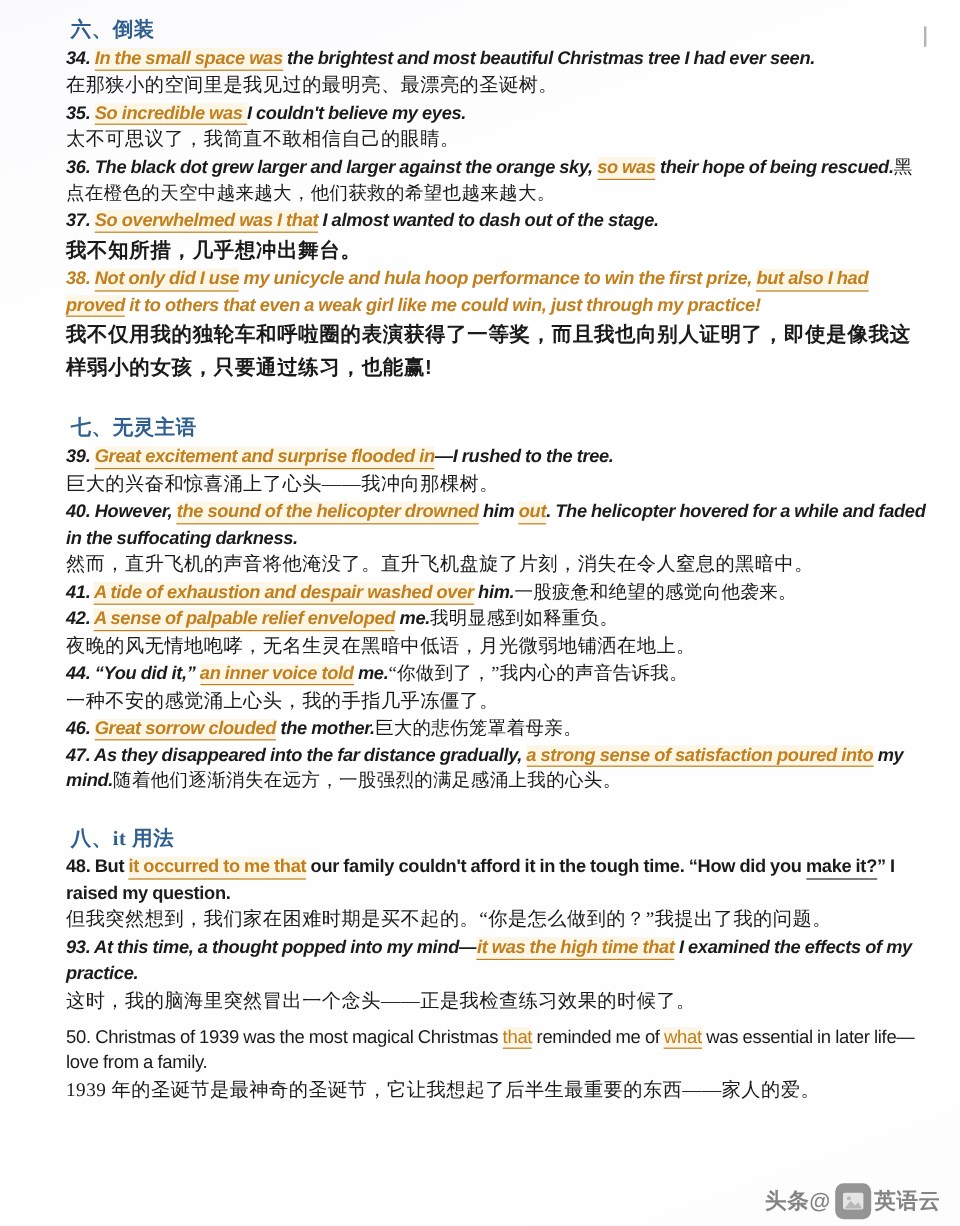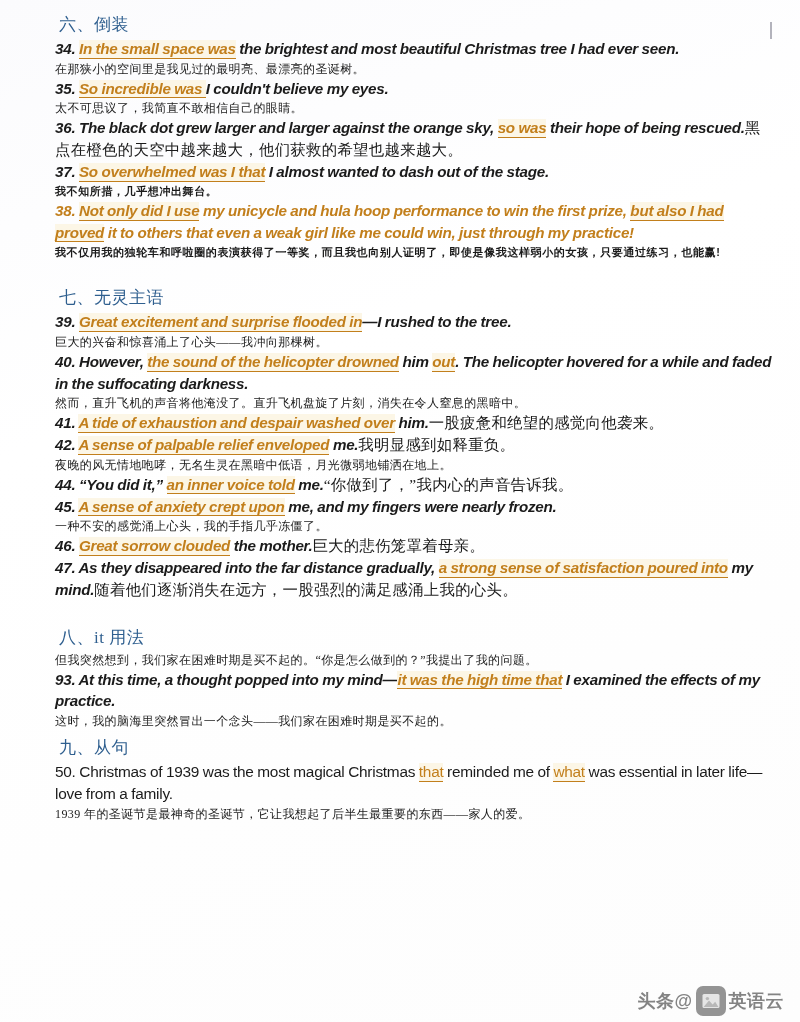--- a/index.html
+++ b/index.html
@@ -15,21 +15,21 @@
     overflow: hidden;
     box-sizing: border-box;
     padding: 14px 28px 0 55px;
     font-family: "Liberation Sans", "DejaVu Sans", sans-serif;
   }
 
   
   .sec-head {
     color: #2f5f8f;
     font-family: "Liberation Serif", "DejaVu Serif", serif;
-    font-weight: normal;
+    font-weight: bold;
     font-size: 17px;
     letter-spacing: 0.5px;
     margin: 0 0 2px 4px;
     line-height: 1.3;
   }
 
   
   .en {
     font-family: "Liberation Sans", "DejaVu Sans", sans-serif;
     font-size: 15.2px;
@@ -40,31 +40,31 @@
     letter-spacing: -0.25px;
     margin: 0;
     word-spacing: -0.4px;
   }
   .en.upright { font-style: normal; }
   .en.plain   { font-weight: normal; font-style: normal; font-size: 15.4px; }
 
   
   .zh {
     font-family: "Liberation Serif", "DejaVu Serif", serif;
-    font-size: 12px;
+    font-size: 16px;
     color: #1a1a1a;
     line-height: 1.5;
     letter-spacing: 0.4px;
     margin: 0;
   }
   
   .zh.sans {
     font-family: "Liberation Sans", "DejaVu Sans", sans-serif;
     font-weight: bold;
-    font-size: 11px;
+    font-size: 17px;
     letter-spacing: 0.6px;
     line-height: 1.62;
   }
 
   
   .zh-inline {
     font-family: "Liberation Serif", "DejaVu Serif", serif;
     font-size: 15.4px;
     font-weight: normal;
     font-style: normal;
@@ -153,31 +153,30 @@
       <div class="gap-lg"></div>
       <div class="sec-head">七、无灵主语</div>
       <p class="en"><span>39.</span> <span class="hl">Great excitement and surprise flooded in</span><span>—I rushed to the tree.</span></p>
       <p class="zh">巨大的兴奋和惊喜涌上了心头——我冲向那棵树。</p>
       <p class="en"><span>40.</span> <span>However, </span><span class="hl">the sound of the helicopter drowned</span><span> him </span><span class="hl">out</span><span>. The helicopter hovered for a while and faded in the suffocating darkness.</span></p>
       <p class="zh">然而，直升飞机的声音将他淹没了。直升飞机盘旋了片刻，消失在令人窒息的黑暗中。</p>
       <p class="en"><span>41.</span> <span class="hl">A tide of exhaustion and despair washed over</span><span> him.</span><span class="zh-inline">一股疲惫和绝望的感觉向他袭来。</span></p>
       <p class="en"><span>42.</span> <span class="hl">A sense of palpable relief enveloped</span><span> me.</span><span class="zh-inline">我明显感到如释重负。</span></p>
       <p class="zh">夜晚的风无情地咆哮，无名生灵在黑暗中低语，月光微弱地铺洒在地上。</p>
       <p class="en"><span>44.</span> <span>“You did it,” </span><span class="hl">an inner voice told</span><span> me.</span><span class="zh-inline">“你做到了，”我内心的声音告诉我。</span></p>
-      <p class="en"><span>45.</span> <span class="hl">A sense of anxiety crept upon</span><span> me, and my fingers were nearly frozen.</span></p>
       <p class="zh">一种不安的感觉涌上心头，我的手指几乎冻僵了。</p>
       <p class="en"><span>46.</span> <span class="hl">Great sorrow clouded</span><span> the mother.</span><span class="zh-inline">巨大的悲伤笼罩着母亲。</span></p>
       <p class="en"><span>47.</span> <span>As they disappeared into the far distance gradually, </span><span class="hl">a strong sense of satisfaction poured into</span><span> my mind.</span><span class="zh-inline">随着他们逐渐消失在远方，一股强烈的满足感涌上我的心头。</span></p>
       <div class="gap-lg"></div>
       <div class="sec-head">八、it 用法</div>
+      <p class="en upright"><span>48.</span> <span>But </span><span class="hl">it occurred to me that</span><span> our family couldn't afford it in the tough time. “How did you </span><span class="u-dark">make it?</span><span>” I raised my question.</span></p>
       <p class="zh">但我突然想到，我们家在困难时期是买不起的。“你是怎么做到的？”我提出了我的问题。</p>
       <p class="en"><span>93.</span> <span>At this time, a thought popped into my mind—</span><span class="hl">it was the high time that</span><span> I examined the effects of my practice.</span></p>
-      <p class="zh">这时，我的脑海里突然冒出一个念头——我们家在困难时期是买不起的。</p>
+      <p class="zh">这时，我的脑海里突然冒出一个念头——正是我检查练习效果的时候了。</p>
       <div class="gap-sm"></div>
-      <div class="sec-head">九、从句</div>
       <p class="en plain"><span>50.</span> <span>Christmas of 1939 was the most magical Christmas </span><span class="hl">that</span><span> reminded me of </span><span class="hl">what</span><span> was essential in later life—love from a family.</span></p>
       <p class="zh">1939 年的圣诞节是最神奇的圣诞节，它让我想起了后半生最重要的东西——家人的爱。</p>
     </div>
 
   <div class="watermark">
     <span class="wm-text">头条@</span>
     <span class="wm-badge">
       <svg width="20" height="20" viewBox="0 0 20 20">
         <rect x="1.5" y="3" width="17" height="14" rx="1.5" fill="#d7d7d7"></rect>
         <circle cx="6.4" cy="7.6" r="1.7" fill="#8e8e8e"></circle>

